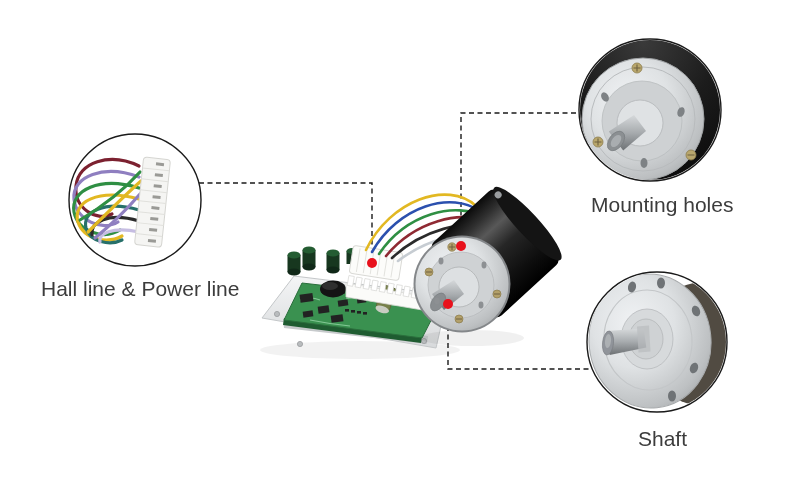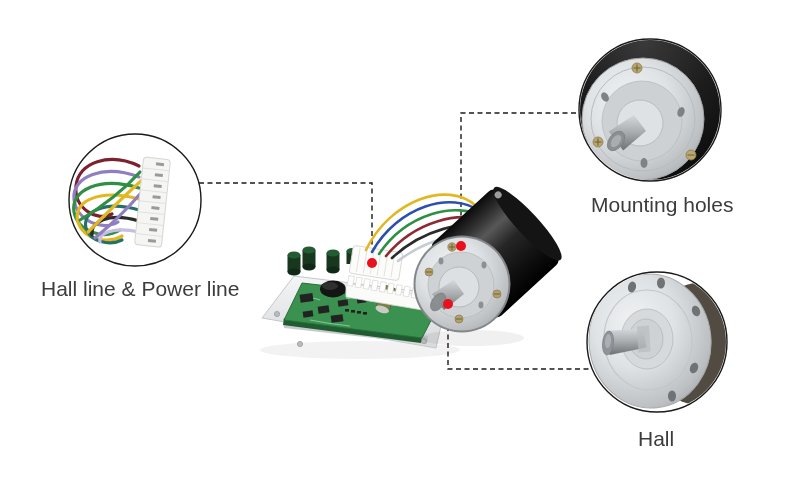--- a/index.html
+++ b/index.html
@@ -305,15 +305,15 @@
     </g>
   </g>
 
   <circle cx="372" cy="263" r="5" class="marker"></circle>
   <circle cx="461" cy="246" r="5" class="marker"></circle>
   <circle cx="448" cy="304" r="5" class="marker"></circle>
 </svg>
 
 <div class="caption" id="cap-mount">Mounting holes</div>
 <div class="caption" id="cap-hall">Hall line &amp; Power line</div>
-<div class="caption" id="cap-shaft">Hall</div>
+<div class="caption" id="cap-shaft">Shaft</div>
 
 </div>
 
 </body></html>

